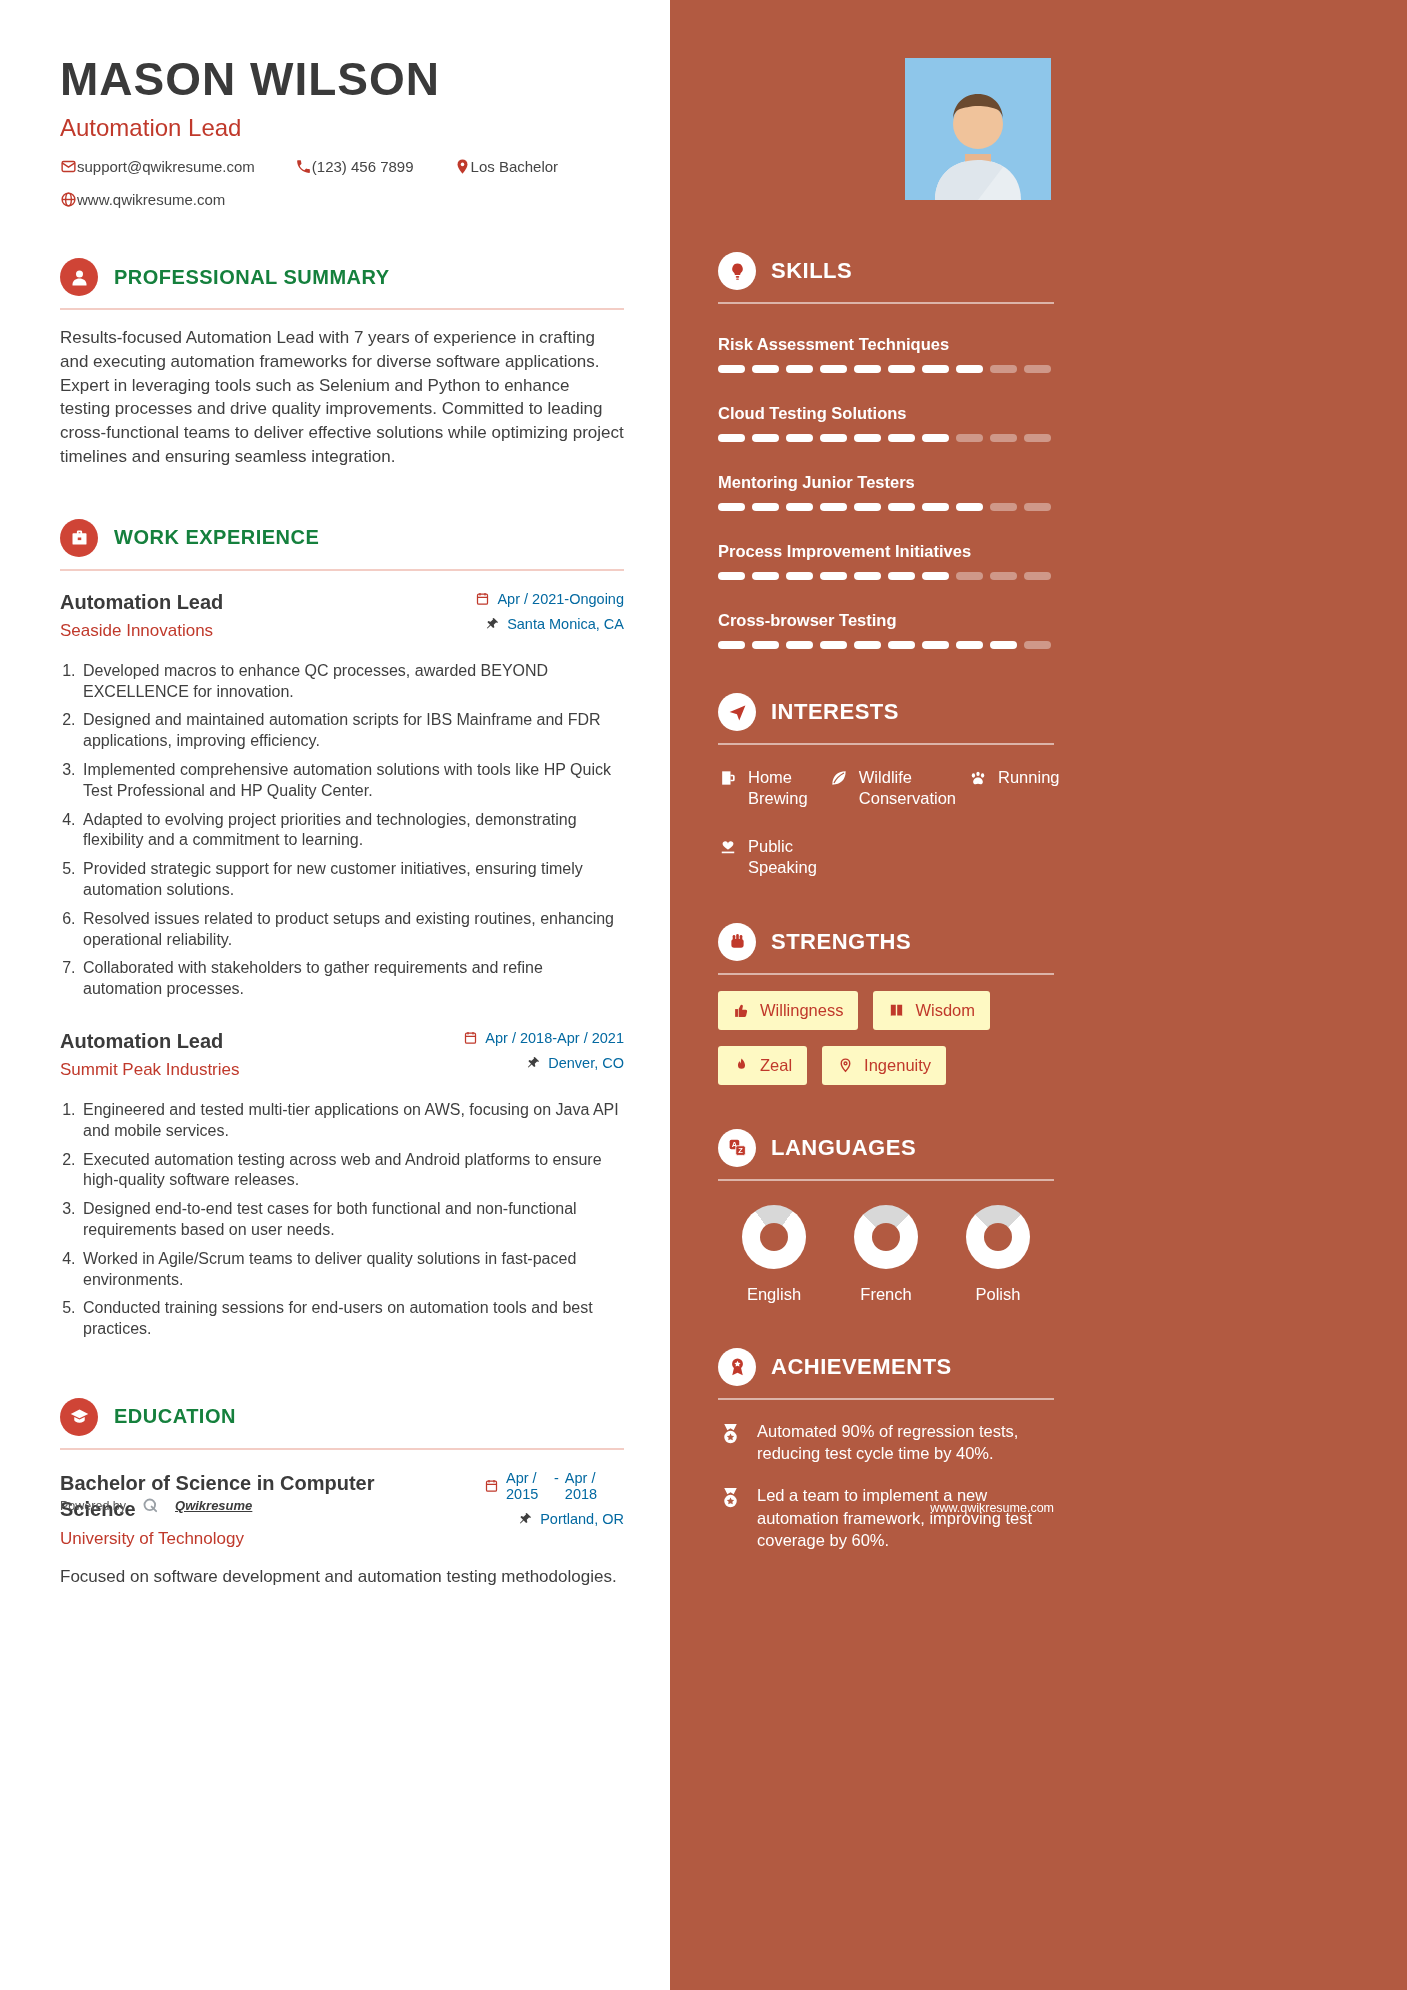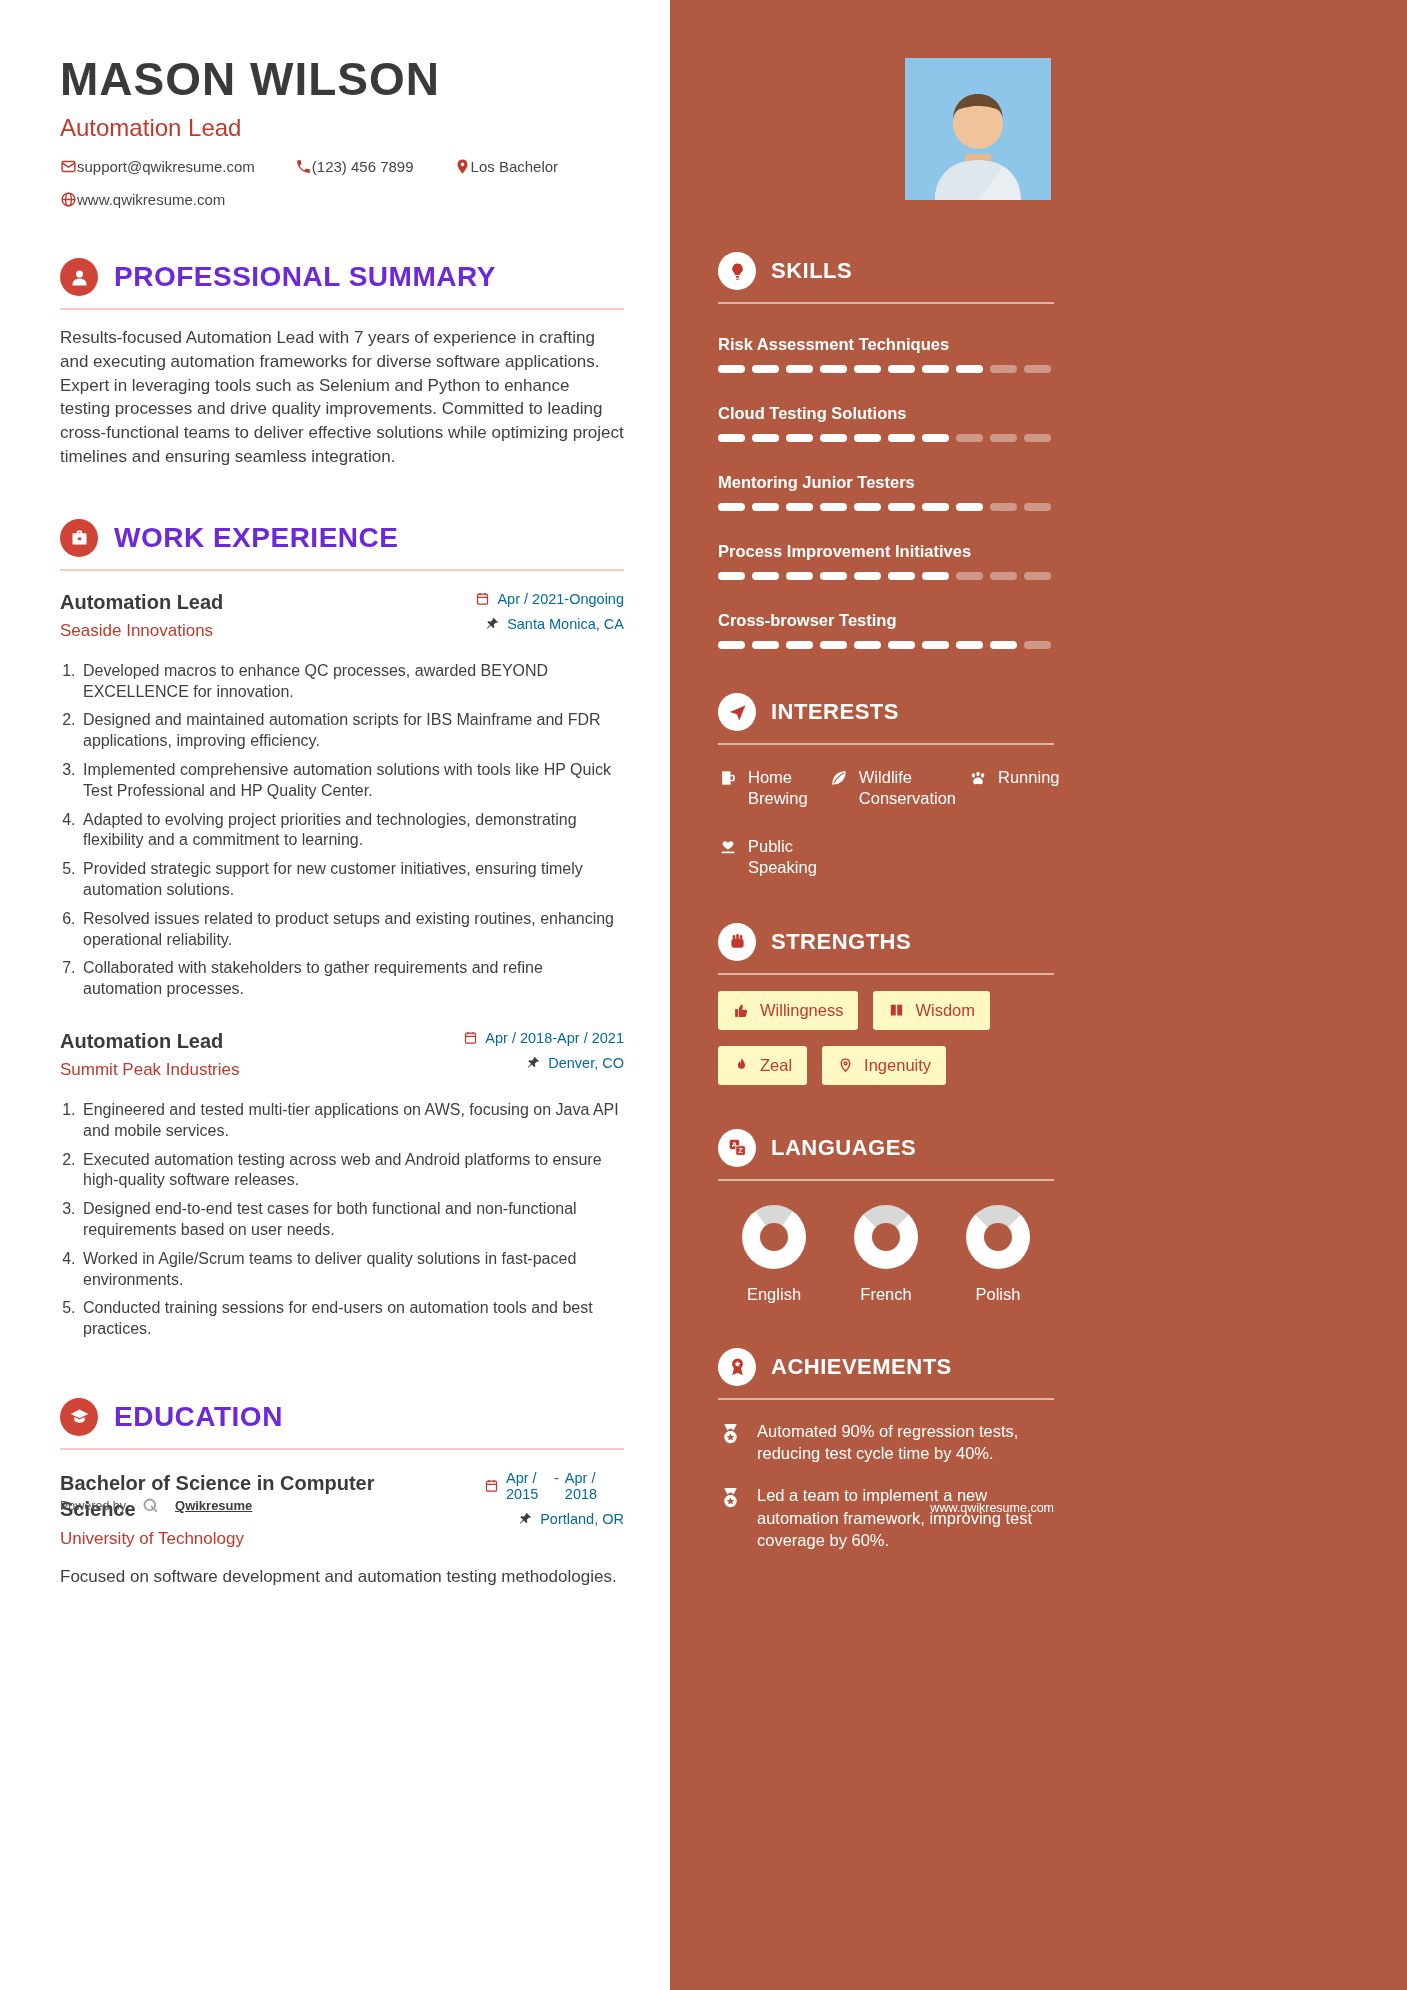--- a/index.html
+++ b/index.html
@@ -11,41 +11,41 @@
   .name { font-size:46px; font-weight:800; letter-spacing:1px; color:#3a3a3a; }
   .job-title-top { font-size:24px; color:#c0392b; margin-top:8px; }
   .contact-row { display:flex; align-items:center; gap:40px; margin-top:16px; font-size:15px; color:#454545; }
   .contact-item { display:flex; align-items:center; }
   .cicon { width:17px; height:17px; flex:0 0 auto; }
 
   .section { margin-top:50px; }
   .sec-head { display:flex; align-items:center; gap:16px; }
   .icon-circle-red { width:38px; height:38px; border-radius:50%; background:#cf4436; display:flex; align-items:center; justify-content:center; flex:0 0 auto; }
   .icon-circle-red svg { width:21px; height:21px; }
-  .sec-title { font-size:28px; font-weight:700; color:#6d28d9; letter-spacing:.5px; }
+  .sec-title { font-size:20px; font-weight:700; color:#15803d; letter-spacing:.5px; }
   .sec-rule { height:2px; background:#f3cdc5; margin-top:12px; }
   .summary-text { margin-top:16px; font-size:17px; line-height:1.4; color:#3f3f3f; }
 
   .job { margin-top:20px; }
   .job-head { display:flex; justify-content:space-between; }
   .job-title { font-size:20px; font-weight:700; color:#3b3b3b; }
   .job-company { font-size:17px; color:#c0392b; margin-top:7px; }
   .job-meta { text-align:right; font-size:14.5px; color:#0369a1; }
   .meta-row { display:flex; align-items:center; justify-content:flex-end; gap:7px; margin-bottom:9px; }
   .meta-row svg { width:15px; height:15px; flex:0 0 auto; }
   .edu-dates { width:118px; text-align:left; display:flex; gap:6px; }
   .bullets { margin:20px 0 0 20px; font-size:16px; line-height:1.3; color:#3f3f3f; }
   .bullets li { margin-bottom:8px; padding-left:3px; }
   .degree { font-size:20px; font-weight:700; color:#3b3b3b; max-width:370px; line-height:1.3; }
   .edu-desc { margin-top:16px; font-size:17px; line-height:1.4; }
 
   .main-footer { position:absolute; left:60px; top:1497px; display:flex; align-items:center; gap:16px; }
   .powered { font-size:12.5px; color:#555; }
   .brand-mark { width:17px; height:17px; }
-  .brand-name { font-size:13px; font-weight:700; color:#3b3b3b; text-decoration:underline; }
+  .brand-name { font-size:13px; font-weight:700; color:#3b3b3b; text-decoration:underline;font-style:italic; }
 
   
   .sidebar { width:737px; background:#b25a41; color:#ffffff; position:relative; }
   .sb-content { margin-left:48px; width:336px; padding-top:252px; }
   .photo { position:absolute; left:235px; top:58px; width:146px; height:142px; background:#8ec6ea; overflow:hidden; }
   .photo svg { width:100%; height:100%; display:block; }
 
   .sb-section { margin-top:0; }
   .sb-section + .sb-section { margin-top:44px; }
   .sb-head { display:flex; align-items:center; gap:15px; }

